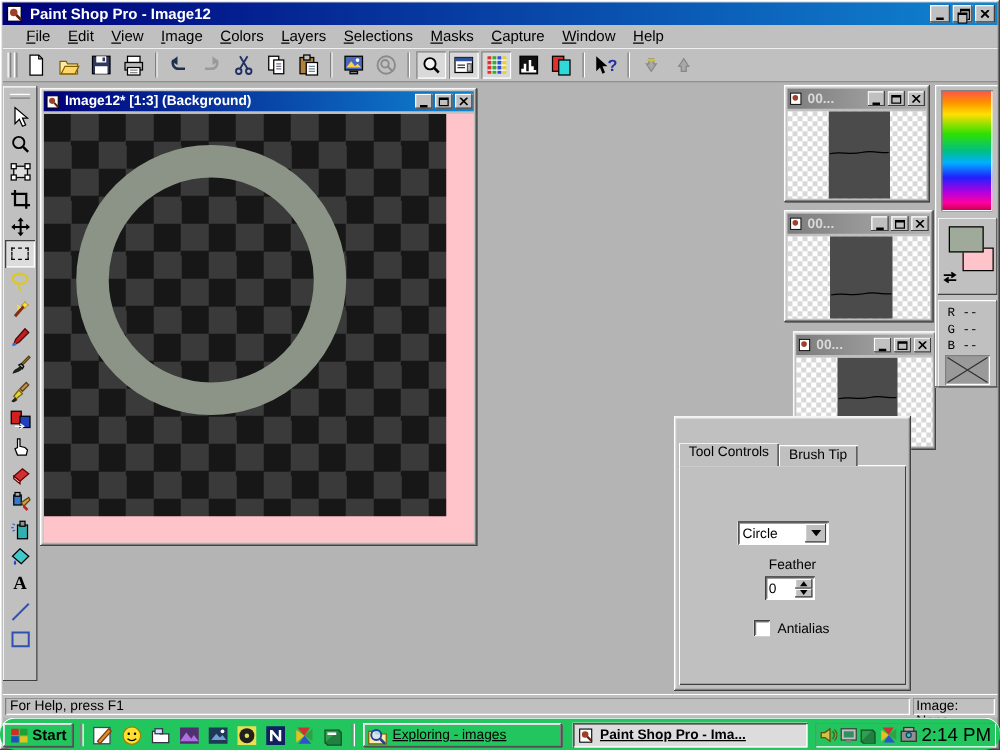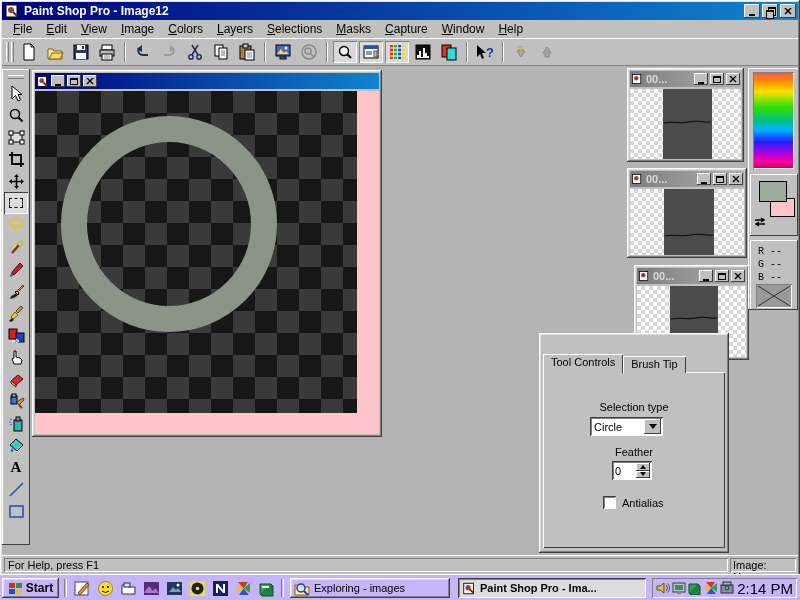--- a/index.html
+++ b/index.html
@@ -16,21 +16,21 @@
   
   #titlebar { left:2px; top:2px; width:796px; height:18px; background:linear-gradient(90deg,#00007b,#1084d0); display:flex; align-items:center; padding:0 2px; }
   #titlebar .title { color:#fff; font-weight:bold; font-size:12px; margin-left:4px; flex:1; }
   .winbtn { width:16px; height:14px; background:#c0c0c0; margin-left:2px; display:flex; align-items:center; justify-content:center; }
   .g-min { display:block; width:6px; height:2px; background:#000; margin-top:7px; }
   .g-restore { position:relative; width:9px; height:9px; }
   .g-restore:before { content:""; position:absolute; left:2px; top:0; width:6px; height:6px; border:1px solid #000; border-top-width:2px; background:#c0c0c0; }
   .g-restore:after { content:""; position:absolute; left:0; top:3px; width:6px; height:6px; border:1px solid #000; border-top-width:2px; background:#c0c0c0; }
   .g-max { width:8px; height:7px; border:1px solid #000; border-top:2px solid #000; }
 
-  #menubar { left:2px; top:20px; width:796px; height:18px; background:#c0c0c0; display:flex; align-items:center; padding-left:4px; }
+  #menubar { left:2px; top:20px; width:796px; height:18px; background:#c0c0c0; display:flex; align-items:center; padding-left:12px; }
   .menu-item { padding:2px 7px; font-size:12px; }
   .menu-item::first-letter { text-decoration:underline; }
 
   #toolbar { left:2px; top:38px; width:796px; height:28px; background:#c0c0c0; box-shadow: inset 0 1px 0 #fff, inset 0 -1px 0 #808080; display:flex; align-items:center; padding-left:2px; }
   .grip { width:3px; height:20px; border-left:1px solid #fff; border-right:1px solid #808080; margin:0 2px; }
   .grip + .grip { margin-left:0; }
   .tb { width:24px; height:22px; display:flex; align-items:center; justify-content:center; margin:0 1px; }
   .tb.on { box-shadow: inset 1px 1px 0 #808080, inset -1px -1px 0 #fff; background:#d9d9d9; }
   .tsep { width:2px; height:20px; border-left:1px solid #808080; border-right:1px solid #fff; margin:0 4px; }
 
@@ -105,25 +105,25 @@
   .spinbtn { flex:1; background:#c0c0c0; display:flex; align-items:center; justify-content:center; }
   #checkboxrow { position:absolute; left:64px; top:163px; display:flex; align-items:center; }
   #checkbox { width:13px; height:13px; background:#fff; box-shadow: inset 1px 1px 0 #404040, inset -1px -1px 0 #fff, inset 2px 2px 0 #808080; margin-right:6px; }
 
   
   #statusbar { left:2px; top:555px; width:796px; height:19px; background:#c0c0c0; box-shadow: inset 0 1px 0 #fff; }
   #status-help { position:absolute; left:2px; top:3px; width:724px; height:14px; box-shadow: inset 1px 1px 0 #808080, inset -1px -1px 0 #fff; padding:1px 4px; }
   #status-image { position:absolute; left:728px; top:3px; width:66px; height:14px; box-shadow: inset 1px 1px 0 #808080, inset -1px -1px 0 #fff; padding:1px 3px; }
 
   
-  #taskbar { left:0; top:574px; width:800px; height:26px; background:#c4b5fd; box-shadow: inset 0 1px 0 #fff; }
+  #taskbar { left:0; top:574px; width:800px; height:26px; background:#22c55e; box-shadow: inset 0 1px 0 #fff; border-radius: 12px; }
   #startbtn { position:absolute; left:2px; top:4px; width:57px; height:20px; display:flex; align-items:center; justify-content:center; font-weight:bold; font-size:12px; gap:3px; }
   .tdiv { position:absolute; top:5px; width:3px; height:18px; border-left:1px solid #808080; border-right:1px solid #fff; }
   .ql { position:absolute; top:5px; width:20px; height:18px; display:flex; align-items:center; justify-content:center; }
-  .taskbtn { position:absolute; top:4px; height:20px; display:flex; align-items:center; padding:0 4px; gap:4px; font-size:11px; white-space:nowrap; overflow:hidden; }
+  .taskbtn { position:absolute; top:4px; height:20px; display:flex; align-items:center; padding:0 4px; gap:4px; font-size:11px; white-space:nowrap; overflow:hidden;text-decoration:underline; }
   .taskbtn.active { box-shadow: inset 1px 1px 0 #404040, inset -1px -1px 0 #ffffff, inset 2px 2px 0 #808080; background:#dcdcdc; font-weight:bold; }
   #tray { position:absolute; left:652px; top:4px; width:145px; height:20px; box-shadow: inset 1px 1px 0 #808080, inset -1px -1px 0 #fff; display:flex; align-items:center; padding:0 4px; gap:2px; }
   #clock { margin-left:auto; font-size:15px; }
 
   svg { display:block; }
 </style>
 </head>
 <body>
 
 <div id="screen" class="r2">
@@ -426,20 +426,21 @@
         </div>
     </div>
 
     <div id="imagewin" class="abs cwin r2">
       <div class="ctitle active">
         <svg width="13" height="13" viewBox="0 0 16 14">
             <rect x="2" y="1" width="11" height="12" fill="#fff" stroke="#000"></rect>
             <circle cx="7" cy="6" r="3" fill="#a04028"></circle>
             <path d="M9 8 l4 4" stroke="#602010" stroke-width="2"></path>
           </svg>
+        <span class="ttext">Image12* [1:3] (Background)</span>
         <div class="cbtn r1">
             <span class="g-min"></span>
           </div>
         <div class="cbtn r1">
             <span class="g-max"></span>
           </div>
         <div class="cbtn r1">
             <svg width="8" height="7">
               <path d="M1 0 L7 6 M7 0 L1 6" stroke="#000" stroke-width="1.4"></path>
             </svg>
@@ -557,21 +558,20 @@
         </div>
       </div>
     </div>
 
     <div id="controls" class="abs r2">
       <div class="tabs">
         <div class="tab active">Tool Controls</div>
         <div class="tab idle">Brush Tip</div>
       </div>
       <div class="tabpanel"></div>
-      <div class="clabel" style="top:68px">Selection type</div>
       <div id="combobox">
         <span class="val">Circle</span>
         <div class="drop r1">
             <div class="tri-d"></div>
           </div>
       </div>
       <div class="clabel" style="top:113px">Feather</div>
       <div id="spinner">
         <input value="0" style="">
         <div class="spincol">

